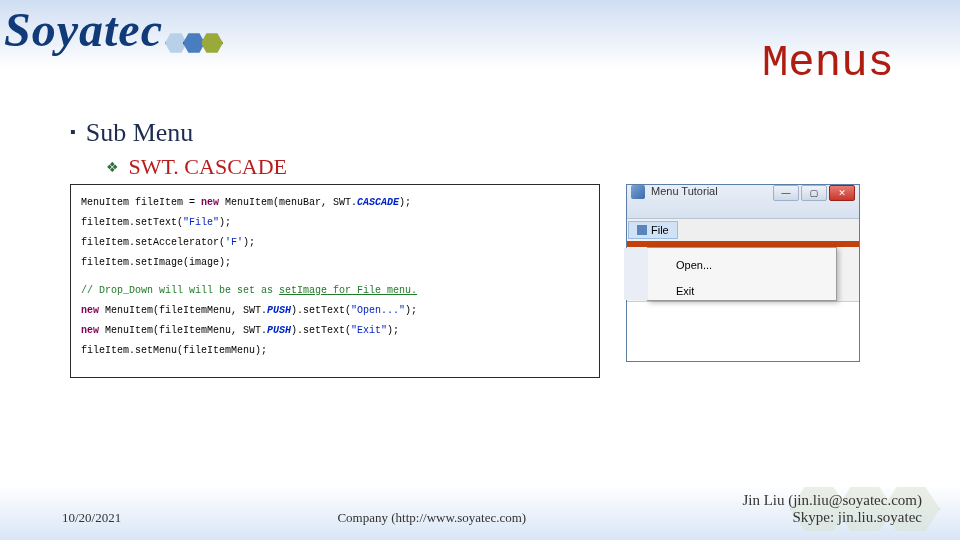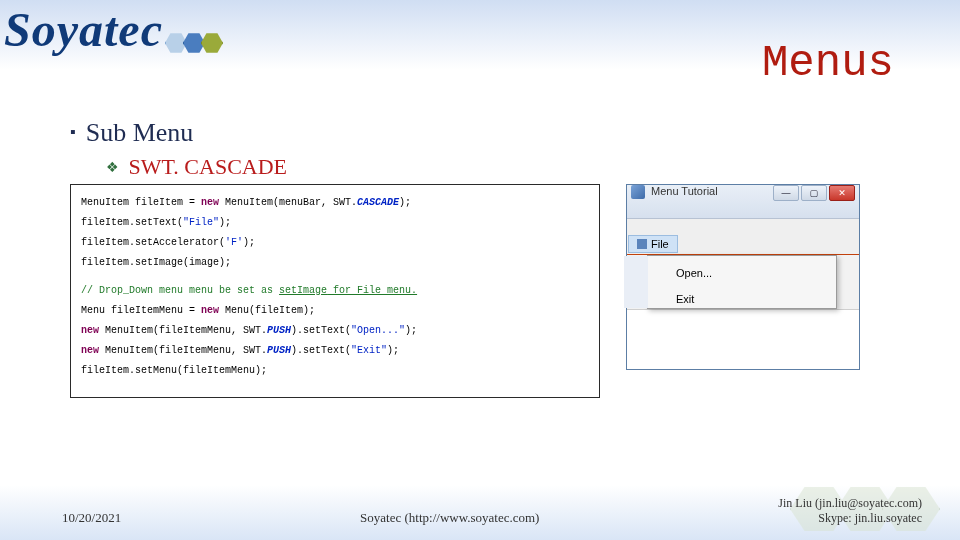--- a/index.html
+++ b/index.html
@@ -160,25 +160,25 @@
     background: linear-gradient(to bottom,#eef3fa,#cfd9e6);
     border: 1px solid #9db0c8;
     display:flex;align-items:center;justify-content:center;
     font-size:9px; color:#223;
   }
   .win-btn.close {
     background: linear-gradient(to bottom,#e77a72,#c8372b);
     border-color:#9a2018; color:#fff;
   }
   .win-menubar {
-    height: 36px;
+    height: 28px;
     background: #efefef;
     display: flex;
-    align-items: flex-end;
-    border-bottom: 1px solid #c2410c;
+    align-items: center;
+    border-bottom: 6px solid #c2410c;
   }
   .win-menuitem {
     padding: 2px 8px;
     display: flex; align-items: center;
     gap: 4px;
     background: #cfe2f6;
     border: 1px solid #9cbde0;
     margin: 1px;
     font-size: 11px;
     color: #000;
@@ -215,21 +215,21 @@
     left: 0; right: 0;
     display: flex;
     justify-content: space-between;
     align-items: flex-end;
     font-family: "Times New Roman", serif;
     font-size: 13px;
     color: #333;
     padding: 0 38px 0 62px;
   }
   .footer .center { flex:1; text-align: center; }
-  .footer .right { text-align: right; font-size: 12px; }
+  .footer .right { text-align: right; font-size: 15px; }
 
   .bg-hex {
     position: absolute;
     right: 20px;
     bottom: 6px;
     opacity: 0.5;
     pointer-events: none;
     display: flex;
     gap: -6px;
   }
@@ -269,22 +269,21 @@
   <div class="h1">Sub Menu</div>
   <div class="h2">SWT. CASCADE</div>
 
   <div class="row">
     <div class="codebox">
       <div><span>MenuItem fileItem = </span><span class="kw">new</span><span> MenuItem(menuBar, SWT.</span><span class="cst">CASCADE</span><span>);</span></div>
       <div><span>fileItem.setText(</span><span class="str">"File"</span><span>);</span></div>
       <div><span>fileItem.setAccelerator(</span><span class="str">'F'</span><span>);</span></div>
       <div><span>fileItem.setImage(image);</span></div>
       <div style="height:8px"></div>
-      <div class="cm"><span>// Drop_Down menu menu be set as </span><span class="ul">setImage</span><span class="ul"> for File menu.</span></div>
-      <div><span>Menu fileItemMenu = </span><span class="kw">new</span><span> Menu(fileItem);</span></div>
+      <div class="cm"><span>// Drop_Down will will be set as </span><span class="ul">setImage</span><span class="ul"> for File menu.</span></div>
       <div><span class="kw">new</span><span> MenuItem(fileItemMenu, SWT.</span><span class="cst">PUSH</span><span>).setText(</span><span class="str">"Open..."</span><span>);</span></div>
       <div><span class="kw">new</span><span> MenuItem(fileItemMenu, SWT.</span><span class="cst">PUSH</span><span>).setText(</span><span class="str">"Exit"</span><span>);</span></div>
       <div><span>fileItem.setMenu(fileItemMenu);</span></div>
     </div>
 
     <div class="winshot">
       <div class="win-titlebar">
         <span class="win-icon"></span>
         <span class="win-title">Menu Tutorial</span>
         <span class="win-btns">
@@ -303,18 +302,18 @@
         <div class="dd-item">Open...</div>
         <div class="dd-item">Exit</div>
       </div>
       <div class="win-body"></div>
     </div>
   </div>
 </div>
 
 <div class="footer">
   <div>10/20/2021</div>
-  <div class="center">Soyatec (http://www.soyatec.com)</div>
+  <div class="center">Company (http://www.soyatec.com)</div>
   <div class="right">
     <div>Jin Liu (jin.liu@soyatec.com)</div>
     <div>Skype: jin.liu.soyatec</div>
   </div>
 </div>
 
 </body></html>

